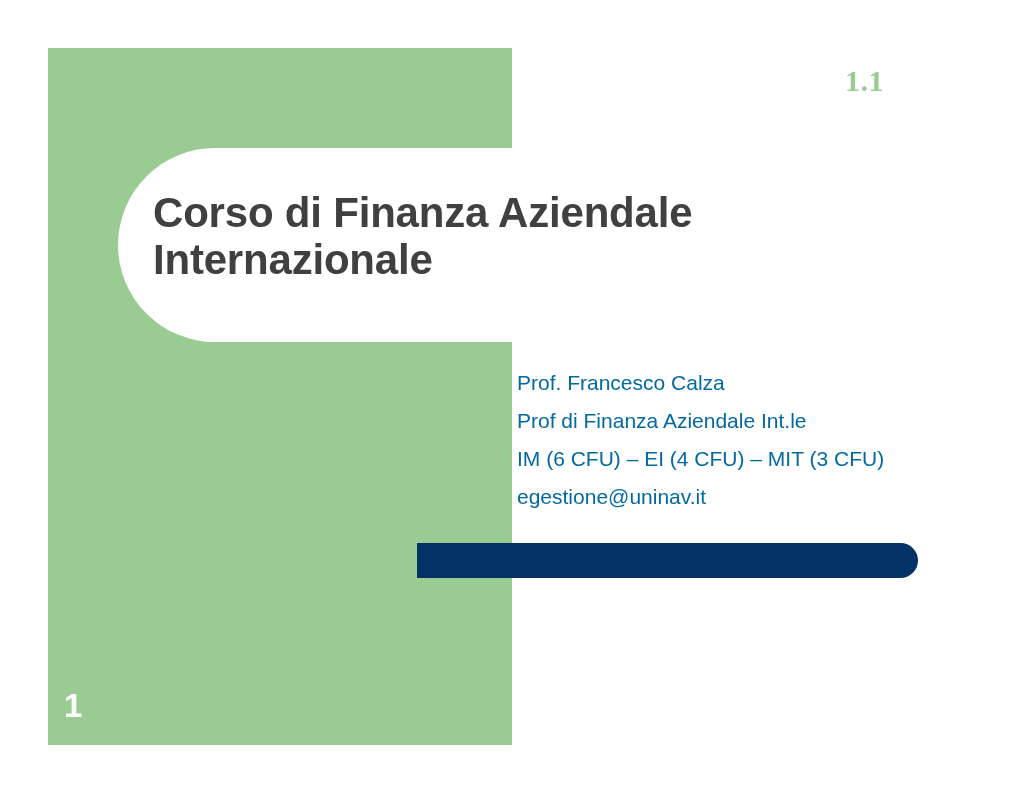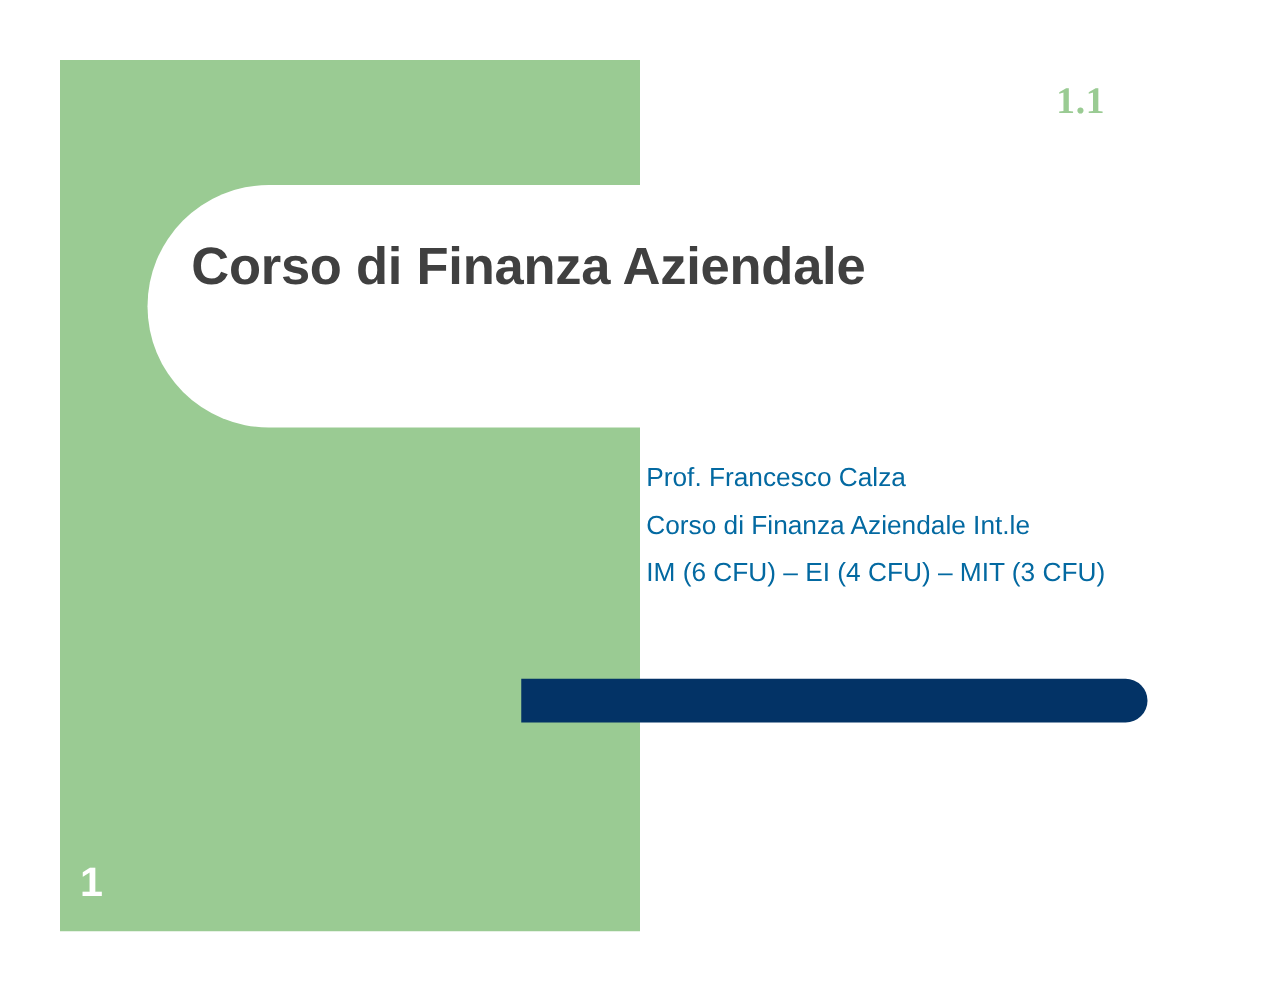--- a/index.html
+++ b/index.html
@@ -117,25 +117,27 @@
 <div id="slide">
 
   <div id="green-block"></div>
 
   <div id="title-band"></div>
 
   <div id="slide-number">1.1</div>
 
   <div id="title">
     <span class="line">Corso di Finanza Aziendale</span>
+    <span class="line">Internazionale</span>
   </div>
 
   <div id="subtitle">
     <span class="sub-line">Prof. Francesco Calza</span>
-    <span class="sub-line">Corso di Finanza Aziendale Int.le</span>
+    <span class="sub-line">Prof di Finanza Aziendale Int.le</span>
     <span class="sub-line wrap">IM (6 CFU) – EI (4 CFU) – MIT (3 CFU)</span>
+    <span class="sub-line">egestione@uninav.it</span>
   </div>
 
   <div id="accent-bar"></div>
 
   <div id="page-number">1</div>
 
 </div>
 
 </body></html>

